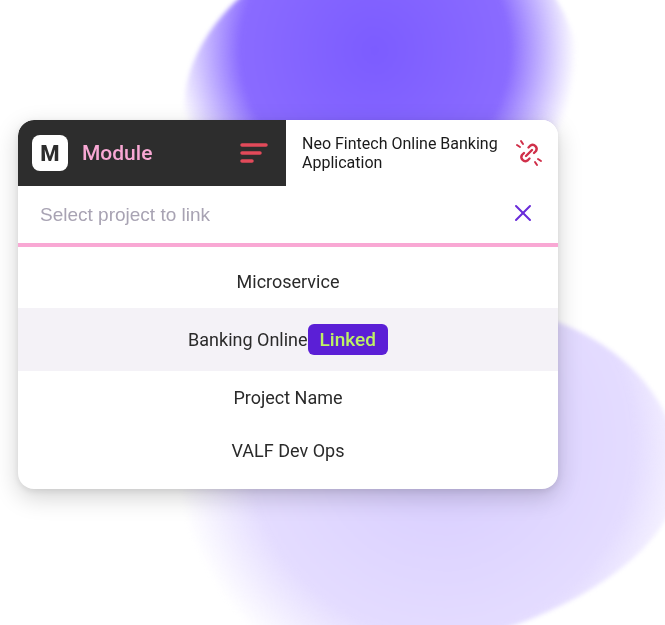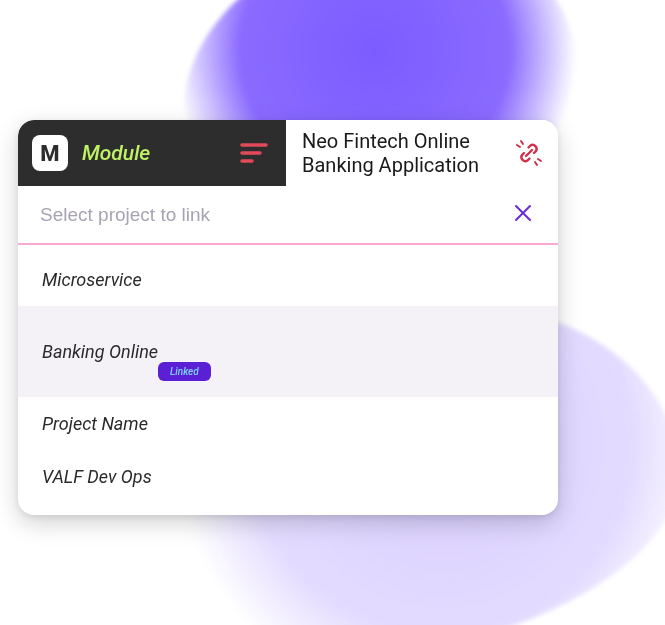--- a/index.html
+++ b/index.html
@@ -68,46 +68,45 @@
     border-radius: 8px;
     display: flex;
     align-items: center;
     justify-content: center;
     font-weight: 800;
     font-size: 22px;
   }
   .module-label {
     font-size: 21px;
     font-weight: 500;
-    color: #bef264;
-    flex: 1;
-    font-style: italic;
+    color: #f9a8d4;
+    flex: 1;
   }
   .sort-icon svg { display: block; }
 
   .header-right {
     flex: 1;
     display: flex;
     align-items: center;
     padding: 0 14px 0 16px;
     gap: 10px;
   }
   .project-title {
-    font-size: 20px;
+    font-size: 16px;
     line-height: 1.2;
     color: #1a1a1a;
     flex: 1;
   }
   .link-icon svg { display: block; }
 
   .search-row {
     display: flex;
     align-items: center;
     padding: 14px 22px;
-    border-bottom: 2px solid #f9a8d4;
+    border-bottom: 4px solid #f9a8d4;
     gap: 8px;
   }
   .search-input {
     flex: 1;
     border: none;
     outline: none;
     font-size: 19px;
     color: #1a1a1a;
     background: transparent;
   }
@@ -119,36 +118,34 @@
     padding: 4px;
     color: #6a2bd9;
     font-size: 20px;
     line-height: 1;
   }
 
   .list { padding: 8px 0 12px; }
   .row {
     display: flex;
     align-items: center;
-    justify-content: flex-start;
+    justify-content: center;
     padding: 16px 24px;
     font-size: 18px;
     color: #2a2a2a;
     cursor: pointer;
-    font-style: italic;
   }
   .row.highlighted { background: #f4f2f7; }
   .badge {
     background: #5b1fd6;
-    color: #7dd3fc;
-    font-size: 10px;
+    color: #bef264;
+    font-size: 19px;
     font-weight: 500;
     padding: 4px 12px;
     border-radius: 6px;
-    margin-top: 40px;
   }
 </style>
 </head>
 <body>
 
 <div class="blob blob-top"></div>
 <div class="blob blob-bottom"></div>
 
 <div class="panel">
 

